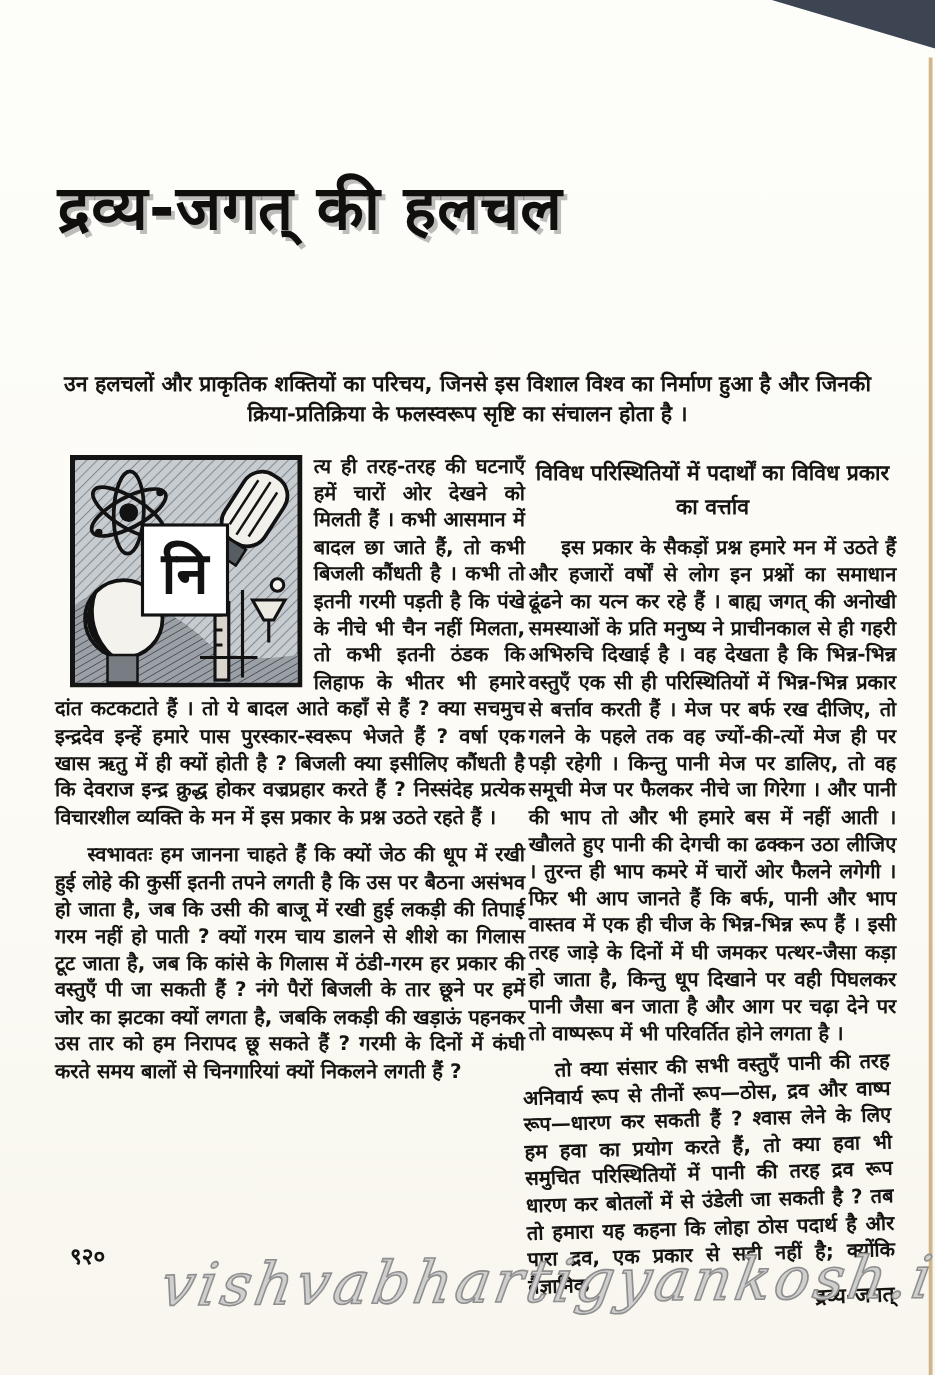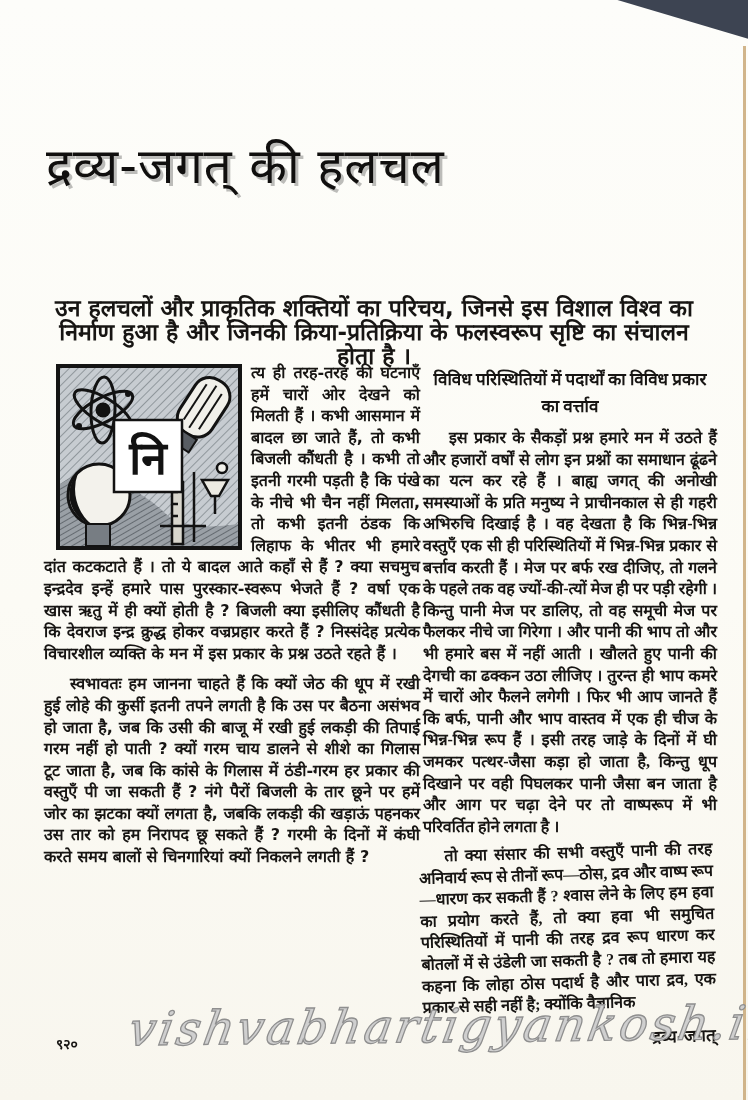--- a/index.html
+++ b/index.html
@@ -18,53 +18,53 @@
     background:#3d4452;
     clip-path:polygon(4% 0,100% 0,100% 88%);
   }
   .edge-line{
     position:absolute;right:2px;top:46px;bottom:0;width:3px;
     background:#c9a878;opacity:.85;
   }
   
   .title-block{position:absolute;left:46px;top:142px;width:660px;}
   .title-line{
-    font-size:49px;font-weight:400;line-height:1.0;
+    font-size:49px;font-weight:700;line-height:1.0;
     letter-spacing:1px;color:#100f0e;
     text-shadow:3px 3px 0 rgba(20,20,20,0.28);
     margin:0 0 19px 0;white-space:nowrap;
   }
   
   .subtitle{
     position:absolute;left:40px;top:296px;width:668px;
-    text-align:center;font-size:23px;line-height:24px;font-weight:600;
+    text-align:center;font-size:17px;line-height:24px;font-weight:600;
   }
   
   .left-col{
     position:absolute;left:44px;top:362px;width:376px;
     font-size:16px;line-height:21.6px;font-weight:600;text-align:justify;
   }
   .right-col{
     position:absolute;left:423px;top:366px;width:294px;
-    font-size:16px;line-height:21.6px;font-weight:600;text-align:justify;font-family:Liberation Serif, serif;
+    font-size:16px;line-height:21.6px;font-weight:600;text-align:justify;
   }
   .right-col .heading{
     text-align:center;font-size:17px;line-height:27px;font-weight:700;
     margin:0 0 7px 0;
   }
   p.body-para{margin:0 0 9px 0;}
   p.indent{text-indent:26px;}
   .tilted{transform:rotate(-1.6deg);transform-origin:0 100%;}
   
   figure.illus{
     float:left;margin:2px 9px 6px 12px;width:186px;height:186px;padding:0;
   }
   figure.illus svg{display:block;width:186px;height:186px;}
   
-  .page-number{position:absolute;left:56px;top:1034px;font-size:14px;font-weight:600;}
+  .page-number{position:absolute;left:56px;top:992px;font-size:18px;font-weight:600;}
   .running-title{position:absolute;right:32px;top:1024px;font-size:17px;font-weight:700;transform:rotate(-2deg);}
   
   .watermark{
     position:absolute;left:130px;top:998px;
     font-family:"DejaVu Serif","Liberation Serif",serif;
     font-style:italic;font-size:47px;letter-spacing:3px;
     color:#cfcfcf;-webkit-text-stroke:1.3px #8f8f8f;
     transform:skewX(-10deg) rotate(-0.6deg);
     white-space:nowrap;pointer-events:none;
   }

